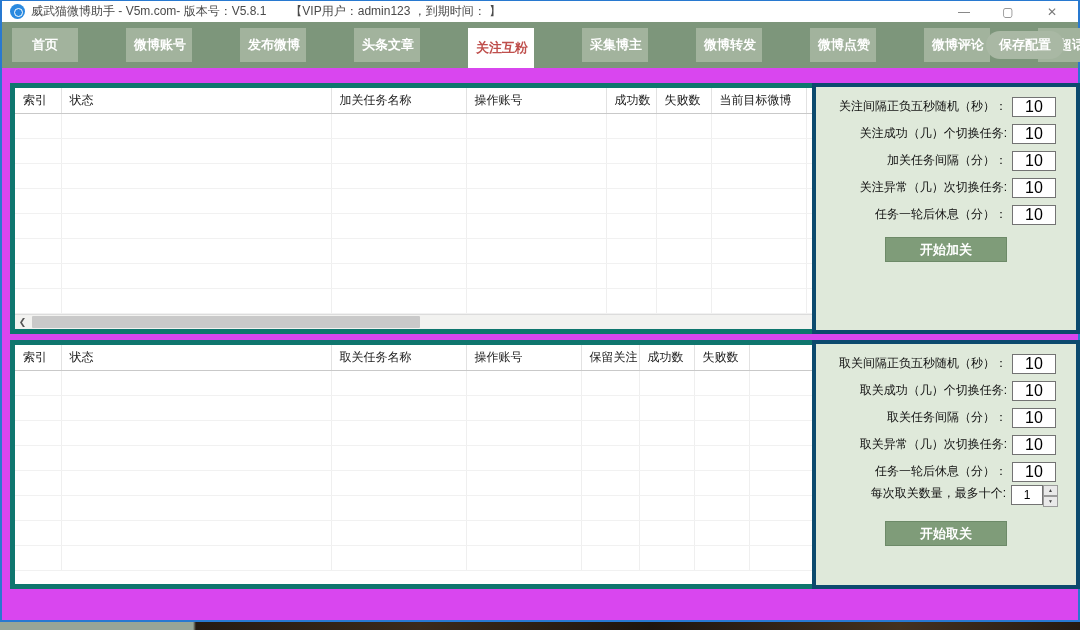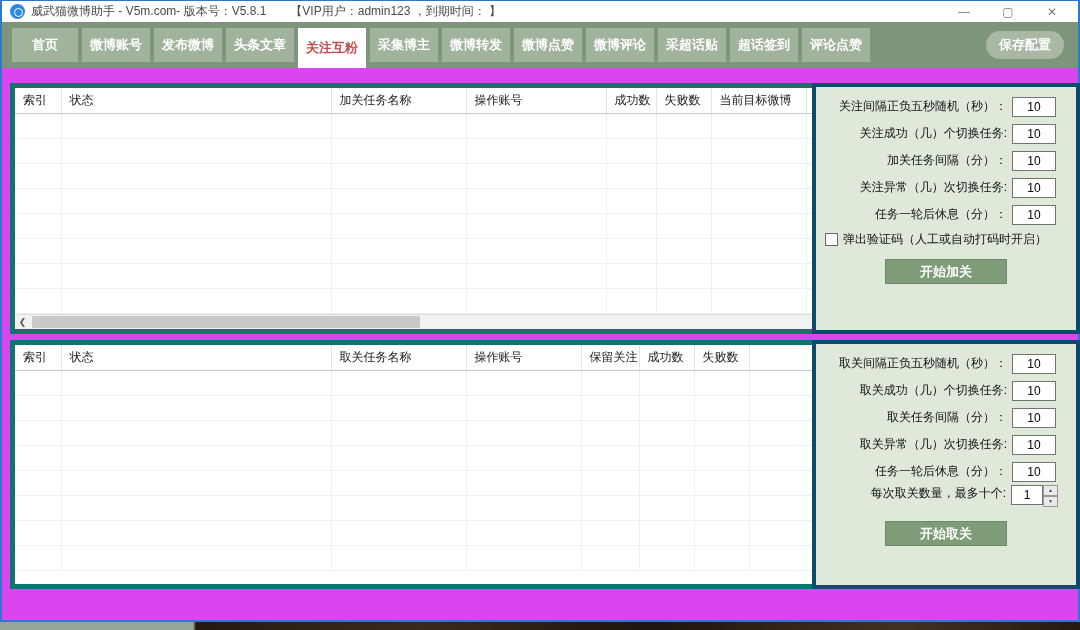--- a/index.html
+++ b/index.html
@@ -11,21 +11,21 @@
 
   
   .titlebar { height:21px; background:#ffffff; display:flex; align-items:center; padding:0 4px; }
   .app-icon { width:15px; height:15px; border-radius:50%; background:#2a8ae0; margin:0 6px 0 4px; position:relative; flex:0 0 auto; }
   .app-icon::after { content:""; position:absolute; left:4px; top:4px; width:7px; height:7px; border-radius:50%; border:1.5px solid #fff; }
   .title-text { font-size:12px; color:#4a4a4a; white-space:nowrap; }
   .win-controls { margin-left:auto; display:flex; }
   .win-btn { width:44px; text-align:center; color:#7a7a7a; font-size:12px; line-height:20px; cursor:default; }
 
   
-  .navbar { height:46px; background:#7d967b; display:flex; align-items:flex-end; padding:0 0 0 10px; position:relative; }
+  .navbar { height:46px; background:#7d967b; display:flex; align-items:flex-end; padding:0 0 0 10px; position:relative;gap:44px; }
   .tab { height:34px; line-height:34px; margin:0 4px 6px 0; min-width:66px; text-align:center; padding:0 8px;
     background:#a2b39d; color:#ffffff; font-size:13px; font-weight:bold; cursor:default; white-space:nowrap; }
   .tab.active { height:40px; line-height:40px; margin-bottom:0; background:#ffffff; color:#bf4f4c; }
   .save-btn { position:absolute; right:14px; top:9px; width:78px; height:28px; border-radius:14px;
     background:#a9b8a4; color:#fff; font-weight:bold; font-size:13px; text-align:center; line-height:28px; cursor:default; }
 
   
   .grid-box { position:absolute; background:#ffffff; border:5px solid #0f766e; }
   .grid-top    { left:8px; top:82px;  width:813px; height:251px; }
   .grid-bottom { left:8px; top:339px; width:813px; height:249px; }
@@ -42,21 +42,21 @@
   .hs-thumb { position:absolute; left:2px; top:1px; width:388px; height:12px; background:#c9c9c9; border-radius:1px; cursor:default; }
 
   
   .panel { position:absolute; left:810px; width:268px; border:4px solid #0c4a6e; background:#dfe9da; }
   .panel-top    { top:82px;  height:251px; }
   .panel-bottom { top:339px; height:249px; }
   .field-row { display:flex; justify-content:flex-end; align-items:center; height:27px; margin-top:0; }
   .panel .field-row:first-child { margin-top:6px; }
   .field-label { font-size:12px; color:#111; white-space:nowrap; }
   .field-input { width:44px; height:20px; border:1px solid #737373; background:#fff; text-align:center;
-    font-size:12px; font-family:"Liberation Sans",sans-serif; margin:0 20px 0 5px; padding:0; }
+    font-size:16px; font-family:"Liberation Sans",sans-serif; margin:0 20px 0 5px; padding:0; }
   .check-row { display:flex; align-items:center; height:22px; padding-left:9px; }
   .checkbox { width:13px; height:13px; border:1px solid #6a6a6a; background:#fff; margin-right:5px; flex:0 0 auto; cursor:default; }
   .check-label { font-size:12px; color:#111; white-space:nowrap; }
   .start-btn { display:block; margin:9px auto 0 auto; width:122px; height:25px; background:#7f9c79; border:1px solid #6d8a68;
     color:#fff; font-weight:bold; font-size:13px; font-family:"Liberation Sans",sans-serif; cursor:default; }
   .spin-row { display:flex; justify-content:flex-end; align-items:flex-start; height:27px; }
   .spin-input { width:32px; height:20px; border:1px solid #737373; background:#fff; text-align:center; font-size:12px; padding:0; }
   .spinner { width:15px; height:20px; display:flex; flex-direction:column; margin-right:18px; }
   .spin-btn { flex:1; font-size:5px; line-height:9px; text-align:center; color:#444; background:#e9e9e9; border:1px solid #9a9a9a; cursor:default; }
 
@@ -346,24 +346,20 @@
       <input class="field-input" value="10" style="">
     </div>
     <div class="field-row">
       <span class="field-label">关注异常（几）次切换任务:</span>
       <input class="field-input" value="10" style="">
     </div>
     <div class="field-row">
       <span class="field-label">任务一轮后休息（分）：</span>
       <input class="field-input" value="10" style="">
     </div>
-    <div class="check-row">
-      <span class="checkbox"></span>
-      <span class="check-label">弹出验证码（人工或自动打码时开启）</span>
-    </div>
     <button class="start-btn">开始加关</button>
   </div>
 
   <div class="panel panel-bottom">
     <div class="field-row">
       <span class="field-label">取关间隔正负五秒随机（秒）：</span>
       <input class="field-input" value="10" style="">
     </div>
     <div class="field-row">
       <span class="field-label">取关成功（几）个切换任务:</span>

